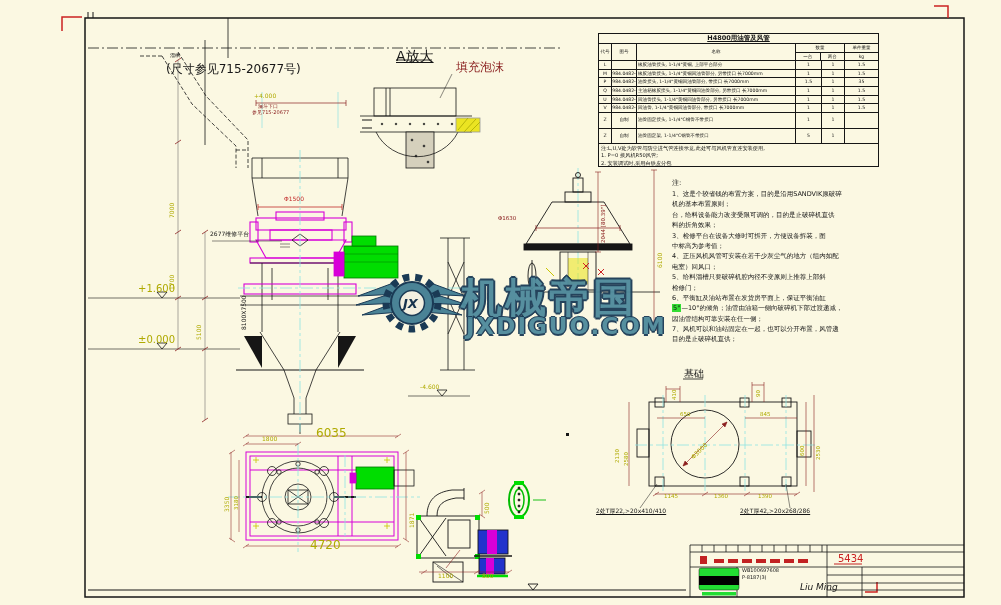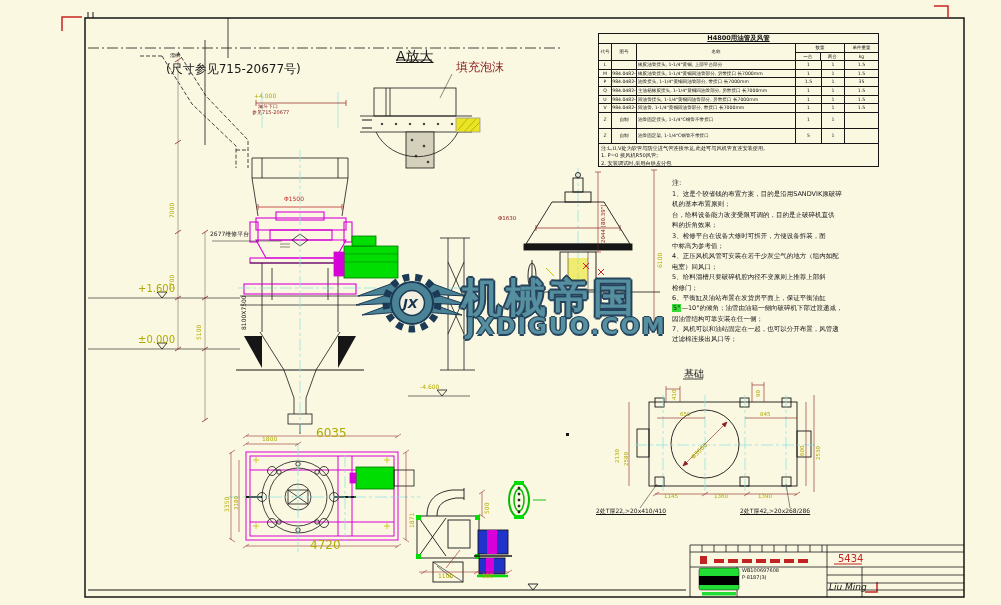--- a/index.html
+++ b/index.html
@@ -436,21 +436,21 @@
   <div class="ln">3、检修平台在设备大修时可拆开，方便设备拆装，图</div>
   <div class="ln">中标高为参考值；</div>
   <div class="ln">4、正压风机风管可安装在若干少灰尘气的地方（组内如配</div>
   <div class="ln">电室）回风口；</div>
   <div class="ln">5、给料溜槽只要破碎机腔内径不变原则上推荐上部斜</div>
   <div class="ln">检修门；</div>
   <div class="ln">6、平衡缸及油站布置在发货房平面上，保证平衡油缸</div>
   <div class="ln"><span class="grn">5°</span><span>—10°的倾角；油管由油箱一侧向破碎机下部过渡递减，</span></div>
   <div class="ln">因油管结构可靠安装在任一侧；</div>
   <div class="ln">7、风机可以和油站固定在一起，也可以分开布置，风管递</div>
-  <div class="ln">过滤棉连接出风口等；</div>
+  <div class="ln">目的是止破碎机直供；</div>
 </div>
 
 <span class="t fs5" style="left:742px;top:568px">WB100697608</span>
 <span class="t fs5" style="left:742px;top:575px">P-8187(3)</span>
-<span class="t fs9 it" style="left:829px;top:583px">Liu  Ming</span>
+<span class="t fs9 it" style="left:800px;top:583px">Liu  Ming</span>
 <span class="t red fs7" style="left:838px;top:554px">5434</span>
 
 </div>
 
 </body></html>

